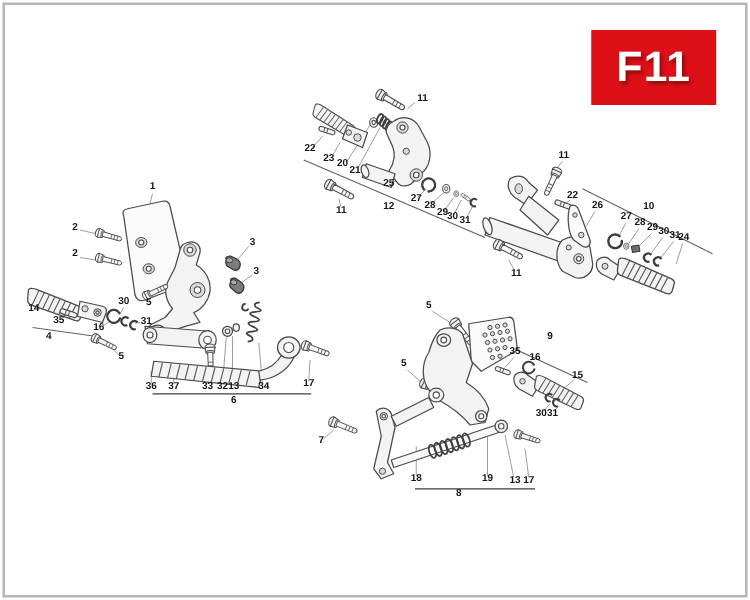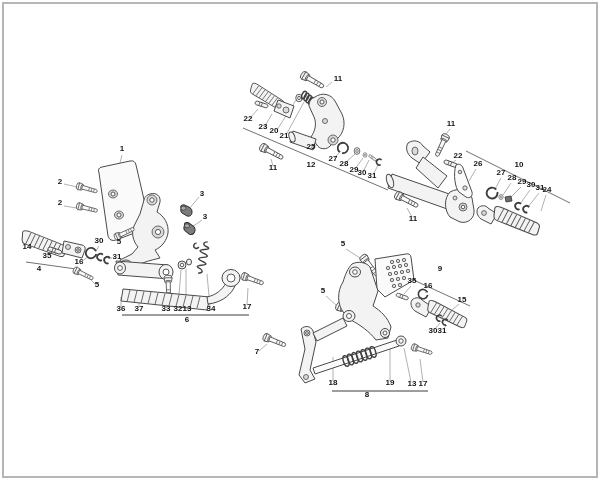--- a/index.html
+++ b/index.html
@@ -318,13 +318,14 @@
         <text x="442" y="333" text-anchor="middle" class="plabel">31</text>
         <text x="257" y="354" text-anchor="middle" class="plabel">7</text>
         <text x="333" y="385" text-anchor="middle" class="plabel">18</text>
         <text x="390" y="385" text-anchor="middle" class="plabel">19</text>
         <text x="412" y="386" text-anchor="middle" class="plabel">13</text>
         <text x="423" y="386" text-anchor="middle" class="plabel">17</text>
         <text x="367" y="397" text-anchor="middle" class="plabel">8</text>
       </g>
   </svg>
 
+  <div class="badge" style="background: rgb(220, 16, 22); color: rgb(255, 255, 255);">F11</div>
 </div>
 
 </body></html>

